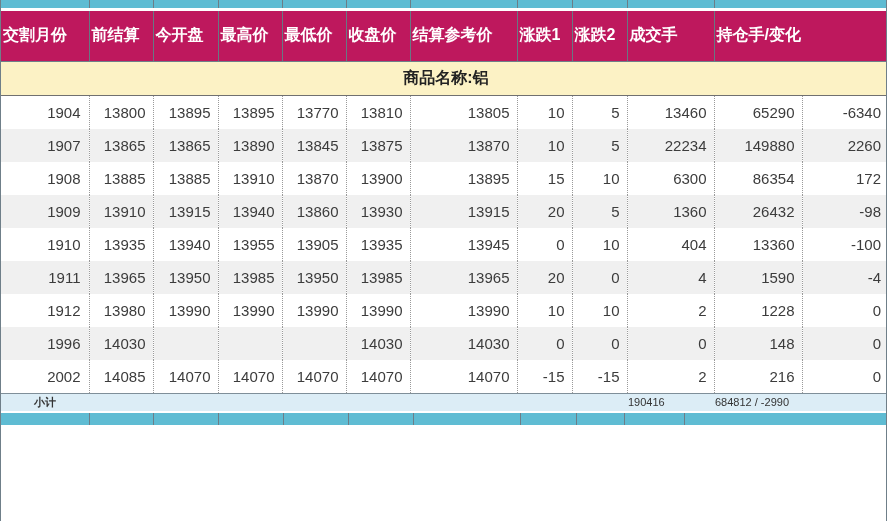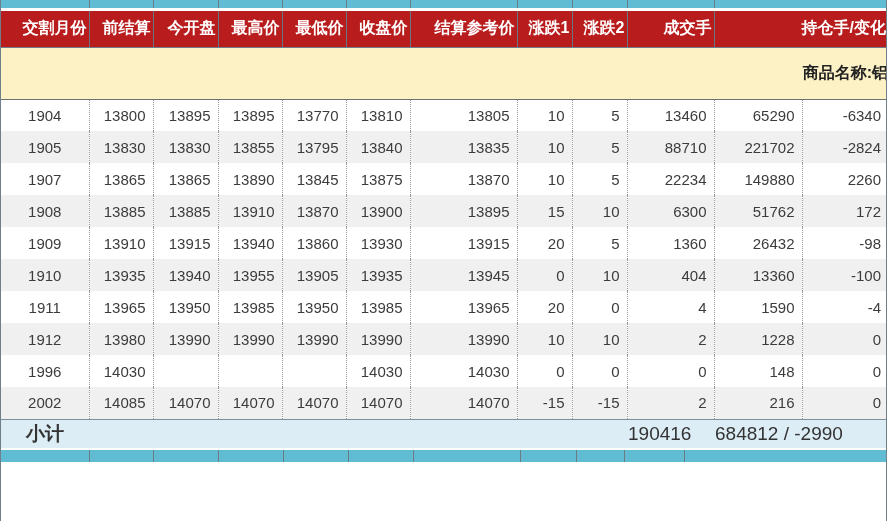--- a/index.html
+++ b/index.html
@@ -25,70 +25,70 @@
   .gap  { height: 3px; background: #ffffff; }
   .gap2 { height: 2px; background: #ffffff; }
 
   table.quotes {
     width: 885px;
     border-collapse: collapse;
     table-layout: fixed;
   }
   
   thead th {
-    background: #b91c1c;
+    background: #be185d;
     color: #ffffff;
     font-size: 16px;
     font-weight: bold;
-    height: 36px;
-    text-align: right;
+    height: 50px;
+    text-align: left;
     border-left: 1px solid #687883;
     border-bottom: 1px solid #6f7f89;
     padding: 0 2px;
     overflow: hidden;
     white-space: nowrap;
   }
   thead th:first-child { border-left: none; }
 
   
   .product-row td {
     background: #fcf2c5;
     color: #222222;
     font-size: 16px;
     font-weight: bold;
-    text-align: right;
-    height: 52px;
+    text-align: center;
+    height: 34px;
     padding: 0 0 0 3px;
     border-bottom: 1px solid #707070;
   }
 
   
   tbody.data td {
     height: 32px;
     font-size: 15px;
     color: #3c3c3c;
     text-align: right;
     padding: 0 7px 0 0;
     border-left: 1px dotted #9a9a9a;
     white-space: nowrap;
     overflow: hidden;
   }
   tbody.data td:first-child {
     border-left: none;
-    text-align: center;
-    padding: 0;
+    text-align: right;
+    padding: 8px;
   }
   tbody.data tr { background: #ffffff; }
   tbody.data tr:nth-child(even) { background: #f0f0f0; }
 
   
   tfoot td {
     background: #dcedf6;
     height: 18px;
-    font-size: 19px;
+    font-size: 11px;
     color: #333333;
     border-top: 1px solid #7f8f99;
     white-space: nowrap;
   }
   tfoot .f-label { font-weight: bold; text-align: center; }
   tfoot .num { padding-right: 7px; }
 </style>
 </head>
 <body>
 
@@ -153,34 +153,20 @@
     <td>13770</td>
     <td>13810</td>
     <td>13805</td>
     <td>10</td>
     <td>5</td>
     <td>13460</td>
     <td>65290</td>
     <td>-6340</td>
   </tr>
         <tr>
-    <td>1905</td>
-    <td>13830</td>
-    <td>13830</td>
-    <td>13855</td>
-    <td>13795</td>
-    <td>13840</td>
-    <td>13835</td>
-    <td>10</td>
-    <td>5</td>
-    <td>88710</td>
-    <td>221702</td>
-    <td>-2824</td>
-  </tr>
-        <tr>
     <td>1907</td>
     <td>13865</td>
     <td>13865</td>
     <td>13890</td>
     <td>13845</td>
     <td>13875</td>
     <td>13870</td>
     <td>10</td>
     <td>5</td>
     <td>22234</td>
@@ -191,21 +177,21 @@
     <td>1908</td>
     <td>13885</td>
     <td>13885</td>
     <td>13910</td>
     <td>13870</td>
     <td>13900</td>
     <td>13895</td>
     <td>15</td>
     <td>10</td>
     <td>6300</td>
-    <td>51762</td>
+    <td>86354</td>
     <td>172</td>
   </tr>
         <tr>
     <td>1909</td>
     <td>13910</td>
     <td>13915</td>
     <td>13940</td>
     <td>13860</td>
     <td>13930</td>
     <td>13915</td>

